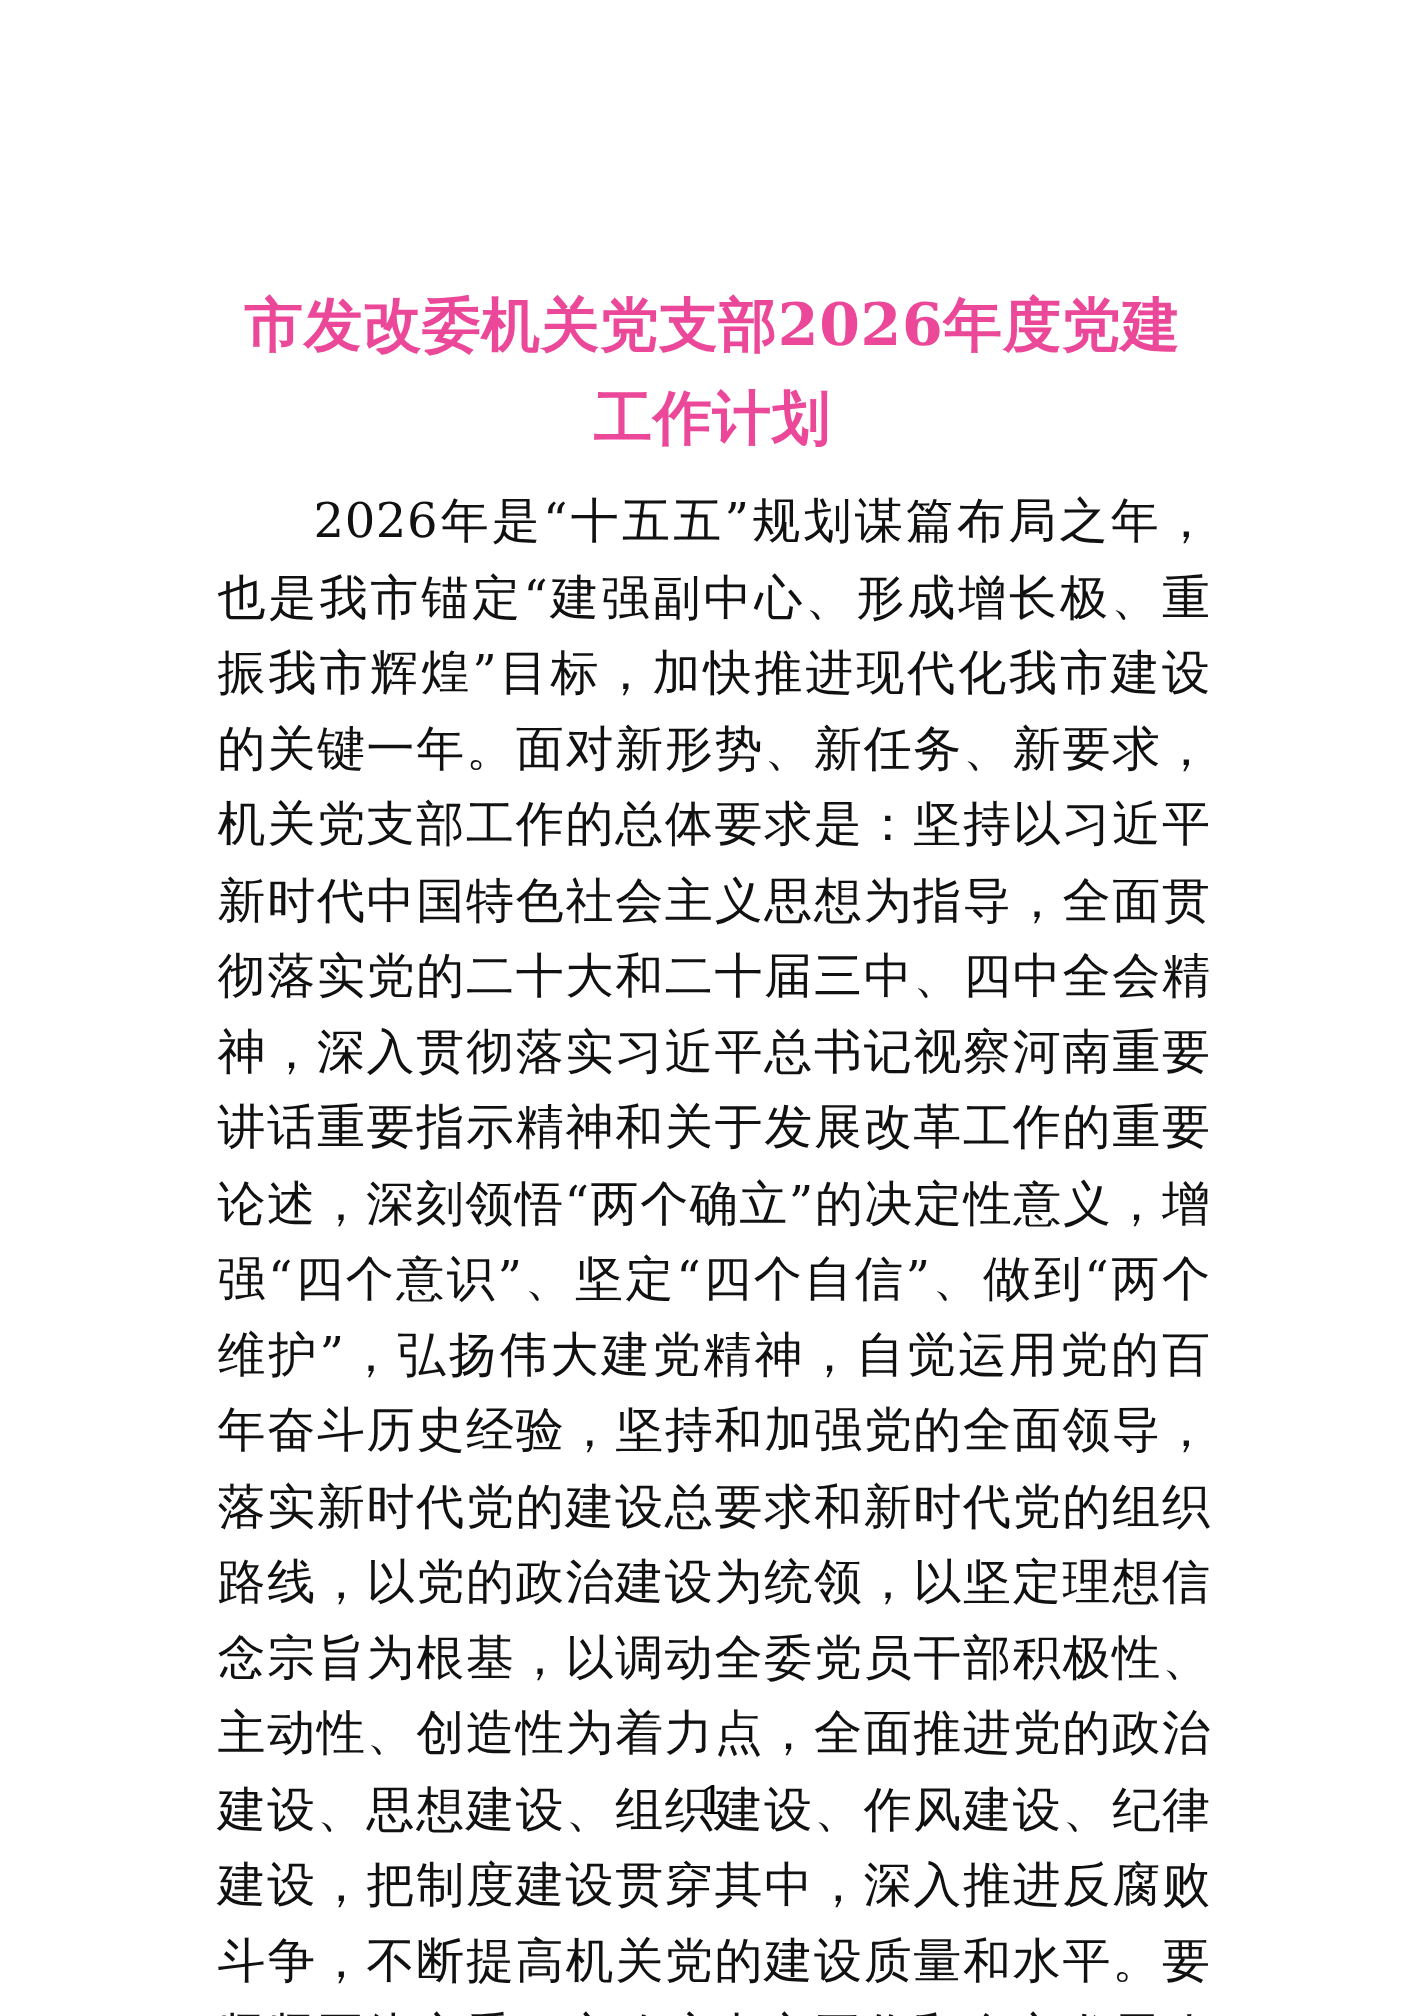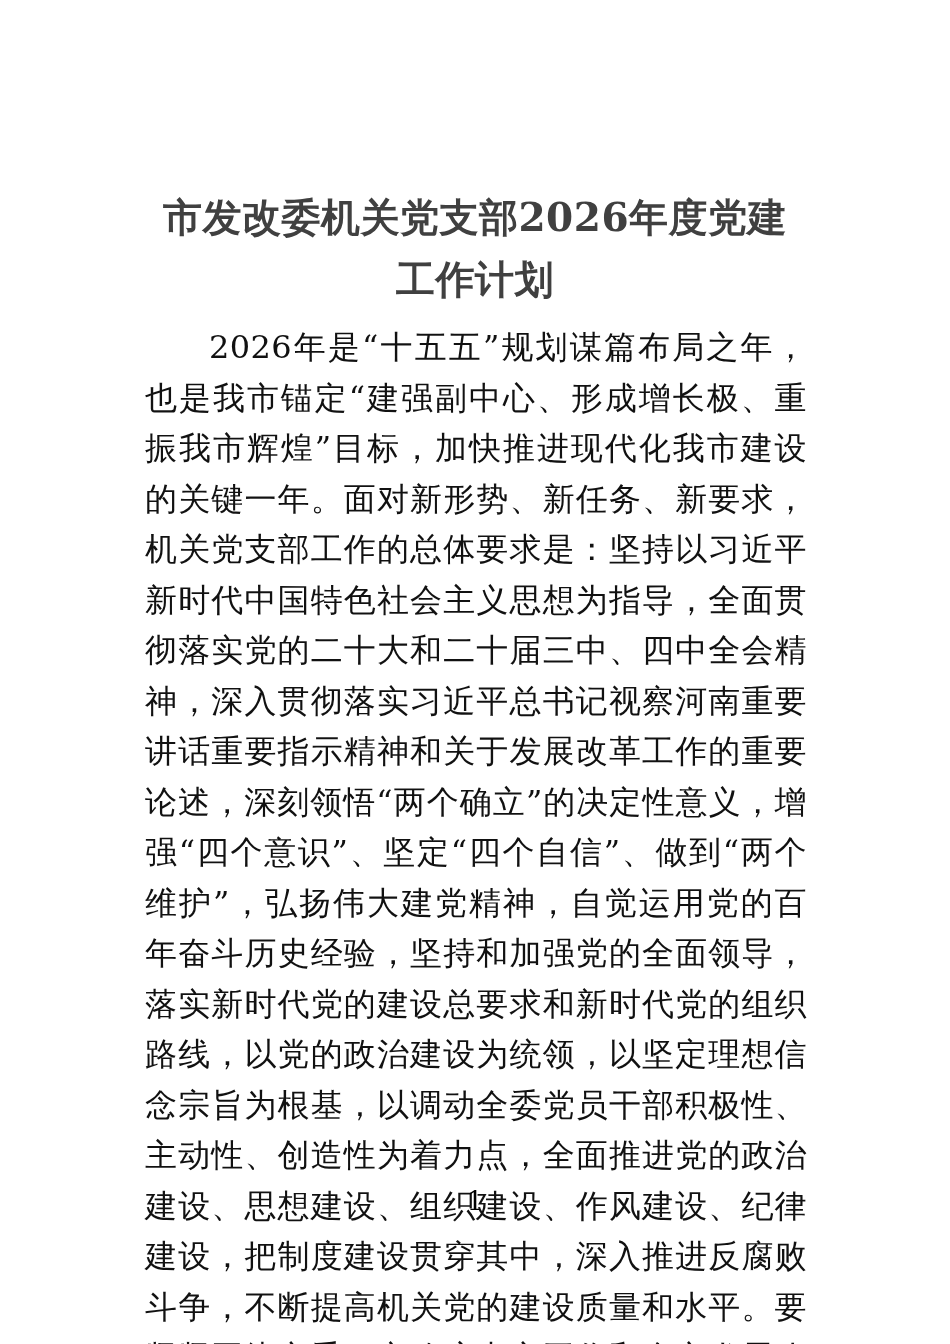--- a/index.html
+++ b/index.html
@@ -24,21 +24,21 @@
     position: absolute;
     left: 145px;
     top: 160px;
     width: 660px;
     text-align: center;
     font-family: "DejaVu Serif", "Liberation Serif", serif;
     font-weight: bold;
     font-size: 39px;
     line-height: 62px;
     letter-spacing: 0.5px;
-    color: #404040;
+    color: #ec4899;
     word-break: break-all;
     -webkit-font-smoothing: none;
   }
 
   
   .body-area {
     position: absolute;
     left: 145px;
     top: 322px;
     width: 662px;

